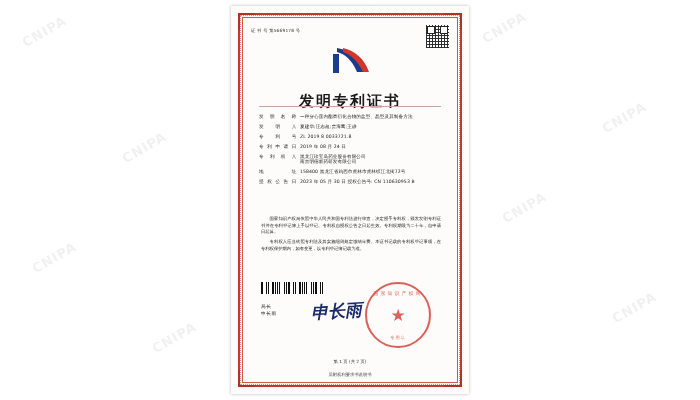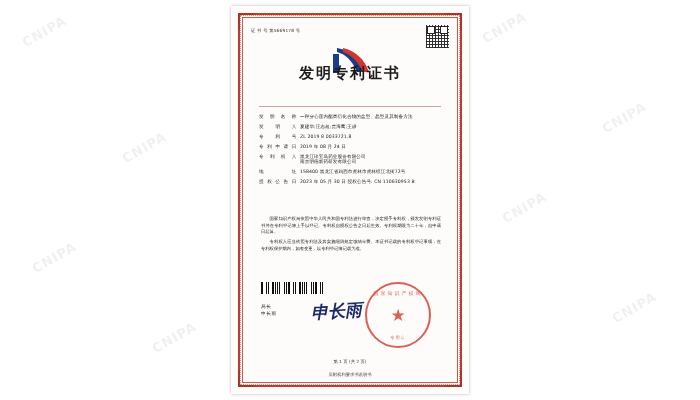--- a/index.html
+++ b/index.html
@@ -111,21 +111,21 @@
     left: 50%;
     top: 26px;
     transform: translateX(-50%);
     width: 46px;
     height: 30px;
   }
   .title {
     position: absolute;
     left: 0;
     right: 0;
-    top: 44px;
+    top: 72px;
     text-align: center;
     font-family: "DejaVu Sans", sans-serif;
     font-size: 15px;
     font-weight: bold;
     color: #1b1b1b;
     letter-spacing: 2px;
   }
   .rule {
     position: absolute;
     left: 14px;

